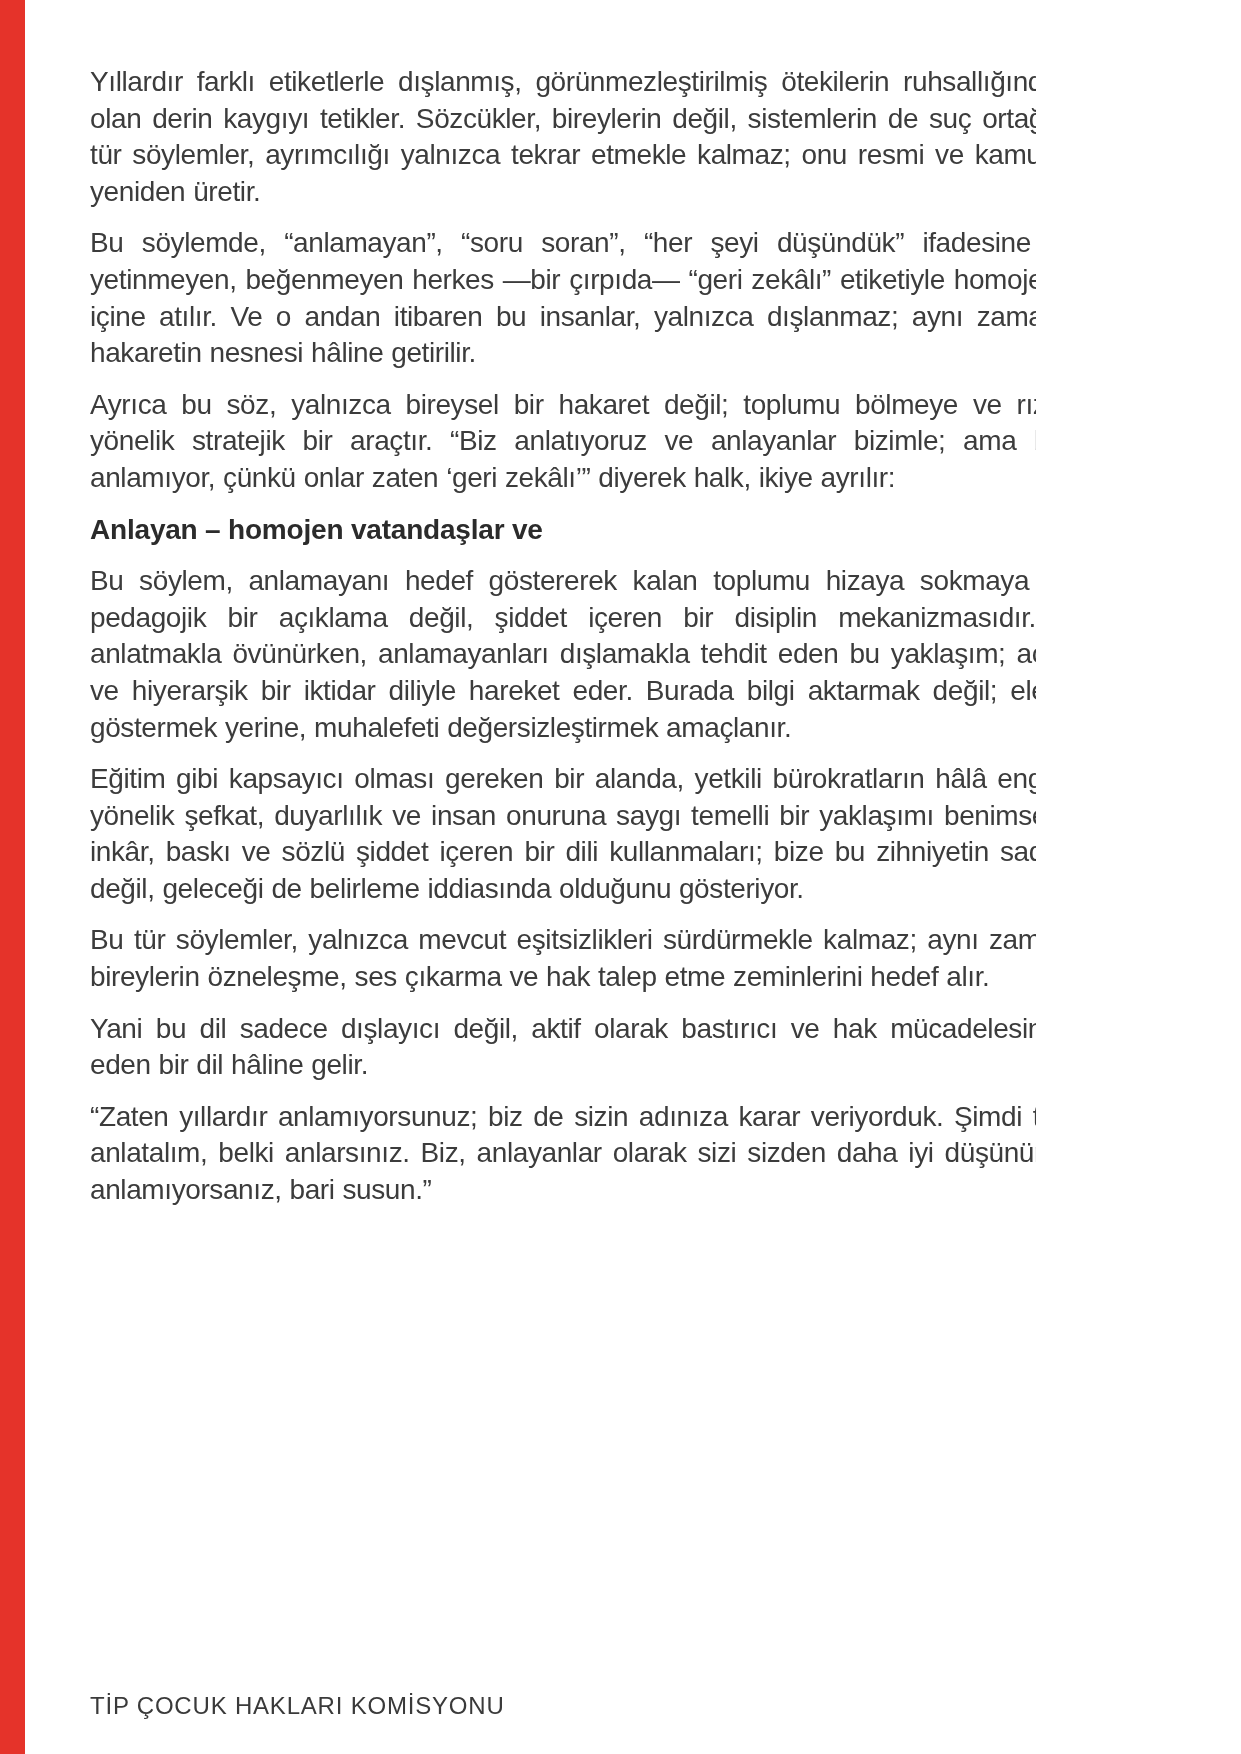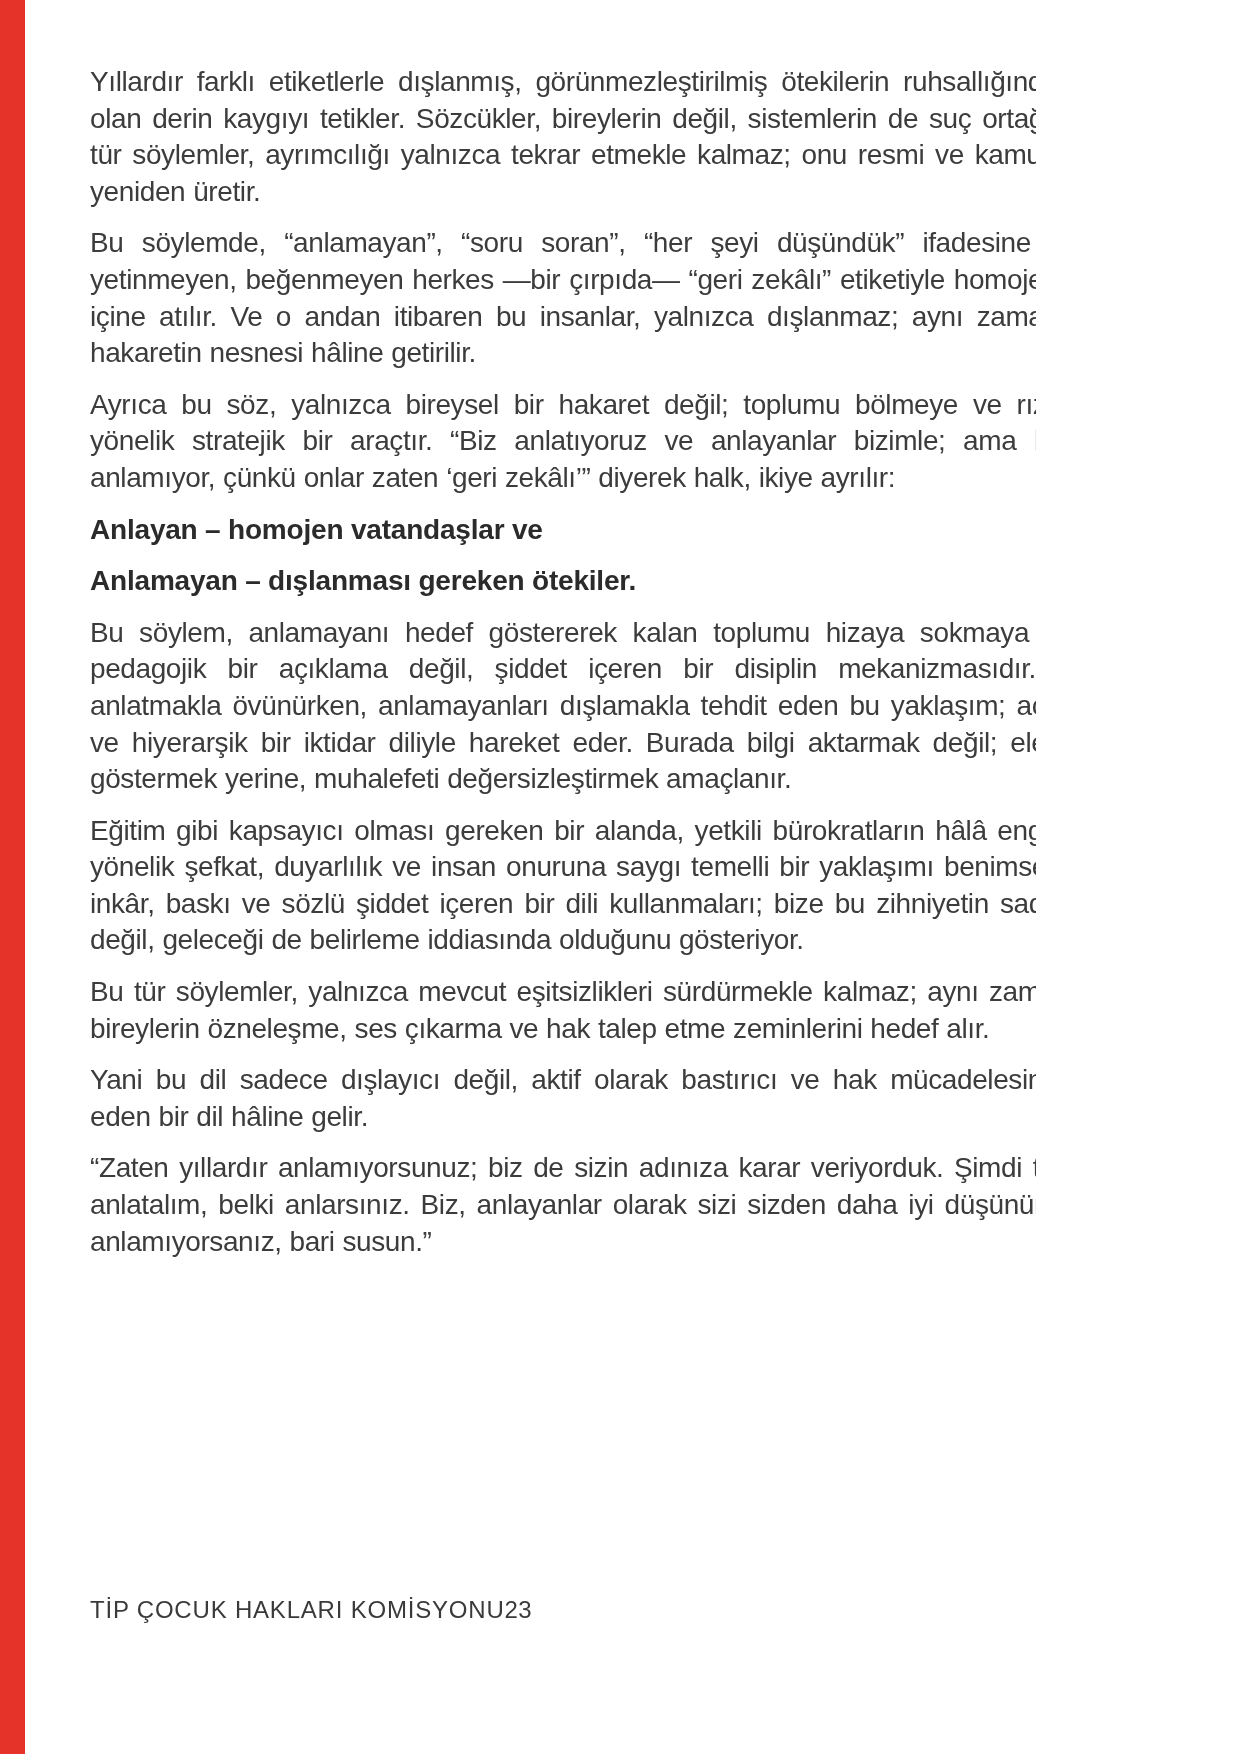--- a/index.html
+++ b/index.html
@@ -45,23 +45,24 @@
     line-height: 36.6px;
     letter-spacing: -0.2px;
     color: #2b2b2b;
     font-weight: bold;
     text-align: left;
     margin-top: 3px;
   }
   .footer {
     position: absolute;
     left: 90px;
-    top: 1596px;
+    top: 1692px;
     width: 1100px;
     display: flex;
+    justify-content: space-between;
     align-items: baseline;
     font-size: 24px;
     color: #3a3a3a;
   }
   .footer .footer-left {
     letter-spacing: 0.8px;
   }
   .footer .footer-page {
     letter-spacing: 0.3px;
   }
@@ -70,21 +71,20 @@
 <body>
 
 <div class="page" style="background: rgb(255, 255, 255);">
   <div class="accent-bar" style="background: rgb(229, 51, 42);"></div>
 
   <main class="content" id="paragraph-container">
       <p class="body">Yıllardır farklı etiketlerle dışlanmış, görünmezleştirilmiş ötekilerin ruhsallığında zaten var olan derin kaygıyı tetikler. Sözcükler, bireylerin değil, sistemlerin de suç ortağı olabilir. Bu tür söylemler, ayrımcılığı yalnızca tekrar etmekle kalmaz; onu resmi ve kamusal düzeyde yeniden üretir.</p>
       <p class="body">Bu söylemde, “anlamayan”, “soru soran”, “her şeyi düşündük” ifadesine inanmayan, yetinmeyen, beğenmeyen herkes —bir çırpıda— “geri zekâlı” etiketiyle homojen bir kitlenin içine atılır. Ve o andan itibaren bu insanlar, yalnızca dışlanmaz; aynı zamanda topluca hakaretin nesnesi hâline getirilir.</p>
       <p class="body">Ayrıca bu söz, yalnızca bireysel bir hakaret değil; toplumu bölmeye ve rıza üretmeye yönelik stratejik bir araçtır. “Biz anlatıyoruz ve anlayanlar bizimle; ama bazıları asla anlamıyor, çünkü onlar zaten ‘geri zekâlı’” diyerek halk, ikiye ayrılır:</p>
       <p class="heading">Anlayan – homojen vatandaşlar ve</p>
-      <p class="heading">Anlamayan – dışlanması gereken ötekiler.</p>
       <p class="body">Bu söylem, anlamayanı hedef göstererek kalan toplumu hizaya sokmaya çalışır. Yani pedagojik bir açıklama değil, şiddet içeren bir disiplin mekanizmasıdır. Tane tane anlatmakla övünürken, anlamayanları dışlamakla tehdit eden bu yaklaşım; açıkça otoriter ve hiyerarşik bir iktidar diliyle hareket eder. Burada bilgi aktarmak değil; eleştiriye sabır göstermek yerine, muhalefeti değersizleştirmek amaçlanır.</p>
       <p class="body">Eğitim gibi kapsayıcı olması gereken bir alanda, yetkili bürokratların hâlâ engelli bireylere yönelik şefkat, duyarlılık ve insan onuruna saygı temelli bir yaklaşımı benimsemek yerine, inkâr, baskı ve sözlü şiddet içeren bir dili kullanmaları; bize bu zihniyetin sadece bugünü değil, geleceği de belirleme iddiasında olduğunu gösteriyor.</p>
       <p class="body">Bu tür söylemler, yalnızca mevcut eşitsizlikleri sürdürmekle kalmaz; aynı zamanda engelli bireylerin özneleşme, ses çıkarma ve hak talep etme zeminlerini hedef alır.</p>
       <p class="body">Yani bu dil sadece dışlayıcı değil, aktif olarak bastırıcı ve hak mücadelesini kriminalize eden bir dil hâline gelir.</p>
       <p class="body">“Zaten yıllardır anlamıyorsunuz; biz de sizin adınıza karar veriyorduk. Şimdi tane tane de anlatalım, belki anlarsınız. Biz, anlayanlar olarak sizi sizden daha iyi düşünürüz. Siz hâlâ anlamıyorsanız, bari susun.”</p>
     </main>
 
   <footer class="footer">
     <span class="footer-left">TİP ÇOCUK HAKLARI KOMİSYONU</span>
     <span class="footer-page">23</span>

